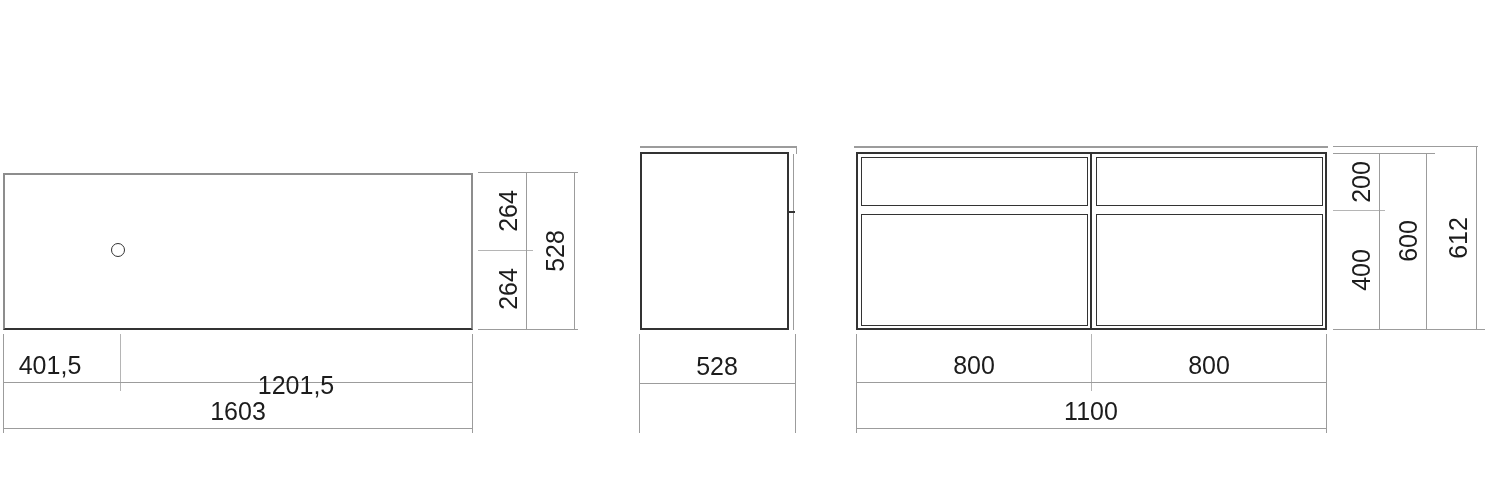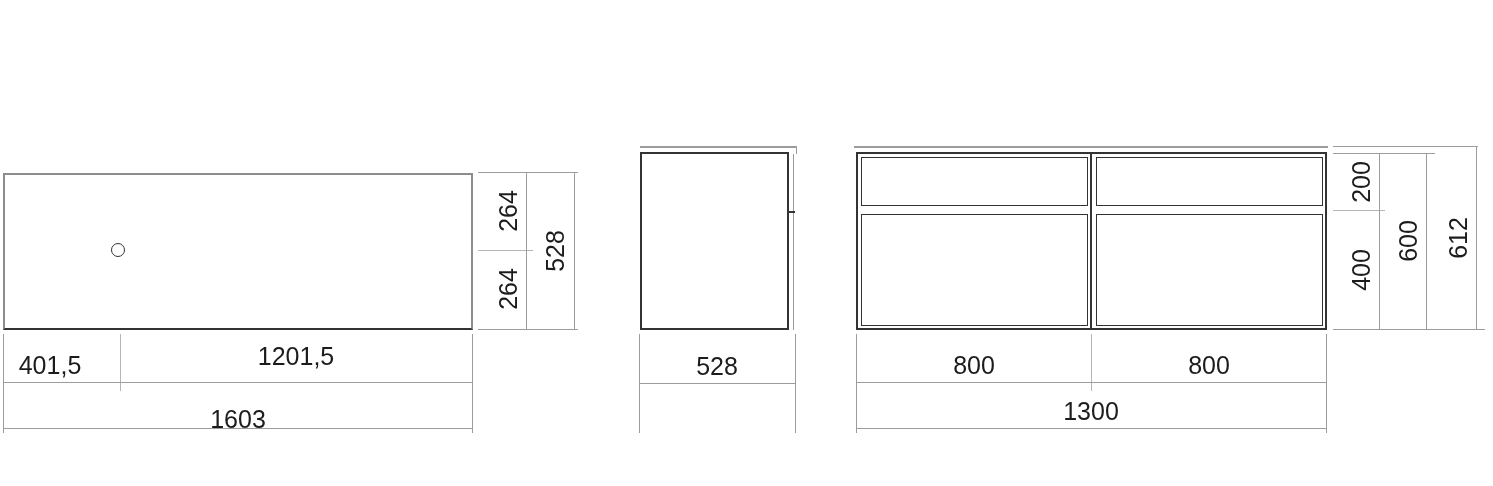--- a/index.html
+++ b/index.html
@@ -41,22 +41,22 @@
   <div class="lbl rot" style="left:508px;top:211px;">264</div>
   <div class="lbl rot" style="left:508px;top:289px;">264</div>
   <div class="lbl rot" style="left:555px;top:251px;">528</div>
 
   <div class="vl" style="left:3px;top:334px;height:99px;"></div>
   <div class="vl lt" style="left:120px;top:334px;height:57px;"></div>
   <div class="vl" style="left:472px;top:334px;height:99px;"></div>
   <div class="hl" style="left:3px;top:382px;width:470px;"></div>
   <div class="hl" style="left:3px;top:428px;width:470px;"></div>
   <div class="lbl" style="left:50px;top:365px;">401,5</div>
-  <div class="lbl" style="left:296px;top:356px;">1201,5</div>
-  <div class="lbl" style="left:238px;top:411px;margin-top:8px;">1603</div>
+  <div class="lbl" style="left:296px;top:385px;">1201,5</div>
+  <div class="lbl" style="left:238px;top:411px;">1603</div>
 
   <div class="hl ctop" style="left:640px;top:146px;width:157px;"></div>
   <div class="vl" style="left:796px;top:146px;height:8px;"></div>
   <div class="box" style="left:640px;top:152px;width:149px;height:178px;"></div>
   <div class="vl" style="left:793px;top:154px;height:176px;"></div>
   <div class="hl dark" style="left:789px;top:211px;width:6px;"></div>
 
   <div class="vl" style="left:639px;top:334px;height:99px;"></div>
   <div class="vl" style="left:795px;top:334px;height:99px;"></div>
   <div class="hl" style="left:639px;top:383px;width:157px;"></div>
@@ -82,15 +82,15 @@
   <div class="lbl rot" style="left:1408px;top:241px;">600</div>
   <div class="lbl rot" style="left:1458px;top:238px;">612</div>
 
   <div class="vl" style="left:856px;top:334px;height:99px;"></div>
   <div class="vl lt" style="left:1091px;top:334px;height:57px;"></div>
   <div class="vl" style="left:1326px;top:334px;height:99px;"></div>
   <div class="hl" style="left:856px;top:382px;width:471px;"></div>
   <div class="hl" style="left:856px;top:428px;width:471px;"></div>
   <div class="lbl" style="left:974px;top:365px;">800</div>
   <div class="lbl" style="left:1209px;top:365px;">800</div>
-  <div class="lbl" style="left:1091px;top:411px;">1300</div>
+  <div class="lbl" style="left:1091px;top:411px;">1100</div>
 
 </div>
 
 </body></html>

